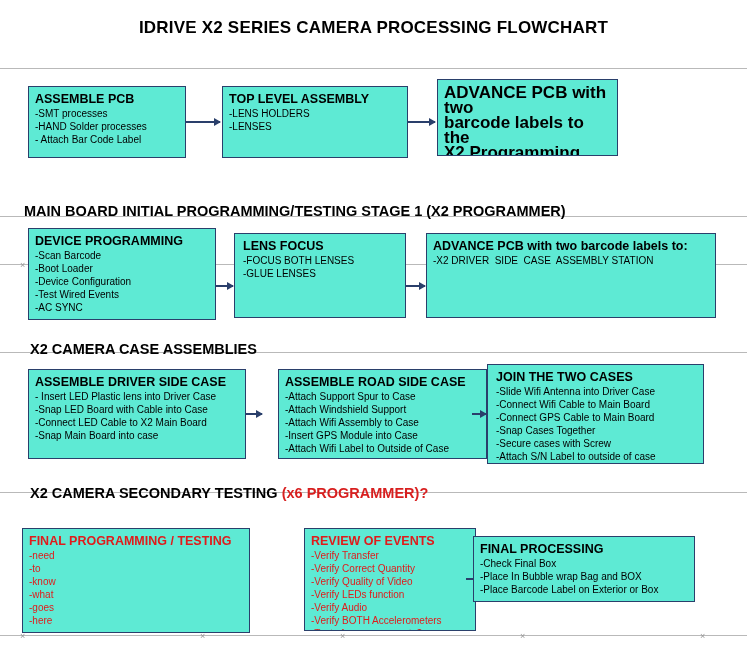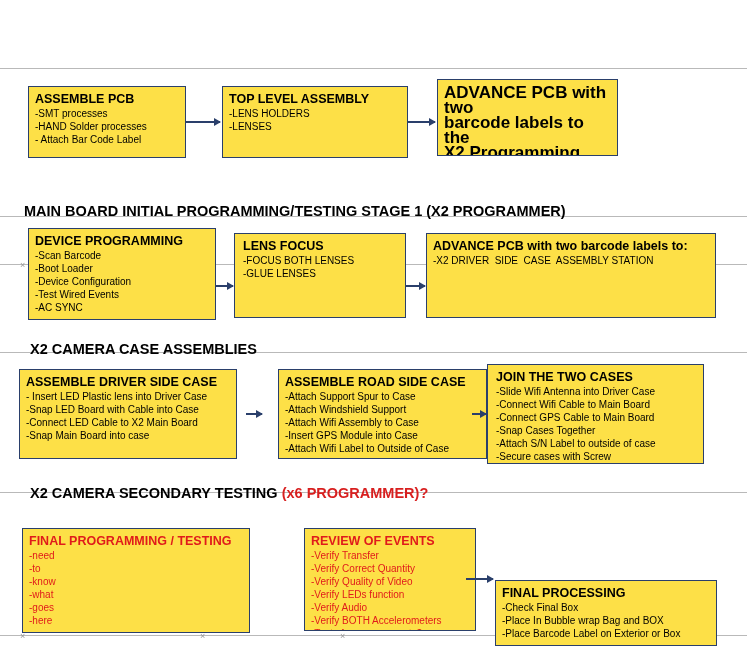--- a/index.html
+++ b/index.html
@@ -35,21 +35,21 @@
     font-weight: bold;
     white-space: nowrap;
   }
   .section-head .red {
     color: #d81f1f;
   }
   .box {
     position: absolute;
     box-sizing: border-box;
     border: 1px solid #2a3f6b;
-    background: #fde047;
+    background: #5eead4;
     padding: 5px 6px 4px 6px;
     overflow: hidden;
   }
   .box .hdr {
     font-size: 12.5px;
     font-weight: bold;
     line-height: 14px;
     margin-bottom: 1px;
     white-space: pre-line;
   }
@@ -110,20 +110,21 @@
   <div class="tick" style="left:200px; top:261px;">×</div>
   <div class="tick" style="left:340px; top:261px;">×</div>
   <div class="tick" style="left:520px; top:261px;">×</div>
   <div class="tick" style="left:700px; top:261px;">×</div>
   <div class="tick" style="left:20px; top:632px;">×</div>
   <div class="tick" style="left:200px; top:632px;">×</div>
   <div class="tick" style="left:340px; top:632px;">×</div>
   <div class="tick" style="left:520px; top:632px;">×</div>
   <div class="tick" style="left:700px; top:632px;">×</div>
 
+  <div class="title">IDRIVE X2  SERIES CAMERA PROCESSING FLOWCHART</div>
 
 
   <div class="box" style="left:28px; top:86px; width:158px; height:72px;">
     <div class="hdr">ASSEMBLE PCB</div>
     <div class="line">-SMT processes</div>
     <div class="line">-HAND Solder processes</div>
     <div class="line">- Attach Bar Code Label</div>
   </div>
 
   <div class="arrow" style="left:186px; top:121px; width:34px;"></div>
@@ -163,21 +164,21 @@
 
   <div class="arrow" style="left:406px; top:285px; width:19px;"></div>
 
   <div class="box" style="left:426px; top:233px; width:290px; height:85px;">
     <div class="hdr">ADVANCE PCB with two barcode labels to:</div>
     <div class="line">-X2 DRIVER  SIDE  CASE  ASSEMBLY STATION</div>
   </div>
 
   <div class="section-head" style="left:30px; top:341px;">X2 CAMERA CASE ASSEMBLIES</div>
 
-  <div class="box" style="left:19px; top:369px; width:218px; height:90px;">
+  <div class="box" style="left:28px; top:369px; width:218px; height:90px;">
     <div class="hdr">ASSEMBLE DRIVER SIDE CASE</div>
     <div class="line">- Insert LED Plastic lens into Driver Case</div>
     <div class="line">-Snap LED Board with Cable into Case</div>
     <div class="line">-Connect LED Cable to X2 Main Board</div>
     <div class="line">-Snap Main Board into case</div>
   </div>
 
   <div class="arrow" style="left:246px; top:413px; width:16px;"></div>
 
   <div class="box" style="left:278px; top:369px; width:209px; height:90px;">
@@ -190,22 +191,22 @@
   </div>
 
   <div class="arrow" style="left:472px; top:413px; width:14px;"></div>
 
   <div class="box" style="left:487px; top:364px; width:217px; height:100px;padding-left:8px;">
     <div class="hdr">JOIN THE TWO CASES</div>
     <div class="line">-Slide Wifi Antenna into Driver Case</div>
     <div class="line">-Connect Wifi Cable to Main Board</div>
     <div class="line">-Connect GPS Cable to Main Board</div>
     <div class="line">-Snap Cases Together</div>
+    <div class="line">-Secure cases with Screw</div>
     <div class="line">-Attach S/N Label to outside of case</div>
-    <div class="line">-Secure cases with Screw</div>
   </div>
 
   <div class="section-head" style="left:30px; top:485px;"><span>X2 CAMERA SECONDARY TESTING </span><span class="red">(x6 PROGRAMMER)?</span></div>
 
   <div class="box red" style="left:22px; top:528px; width:228px; height:105px;">
     <div class="hdr">FINAL PROGRAMMING / TESTING</div>
     <div class="line">-need</div>
     <div class="line">-to</div>
     <div class="line">-know</div>
     <div class="line">-what</div>
@@ -219,20 +220,20 @@
     <div class="line">-Verify Correct Quantity</div>
     <div class="line">-Verify Quality of Video</div>
     <div class="line">-Verify LEDs function</div>
     <div class="line">-Verify Audio</div>
     <div class="line">-Verify BOTH Accelerometers</div>
     <div class="line">-Test of accessory ports?</div>
   </div>
 
   <div class="arrow" style="left:466px; top:578px; width:27px;"></div>
 
-  <div class="box" style="left:495px; top:536px; width:222px; height:66px;margin-top:44px;">
+  <div class="box" style="left:473px; top:536px; width:222px; height:66px;">
     <div class="hdr">FINAL PROCESSING</div>
     <div class="line">-Check Final Box</div>
     <div class="line">-Place In Bubble wrap Bag and BOX</div>
     <div class="line">-Place Barcode Label on Exterior or Box</div>
   </div>
 
 </div>
 
 </body></html>

